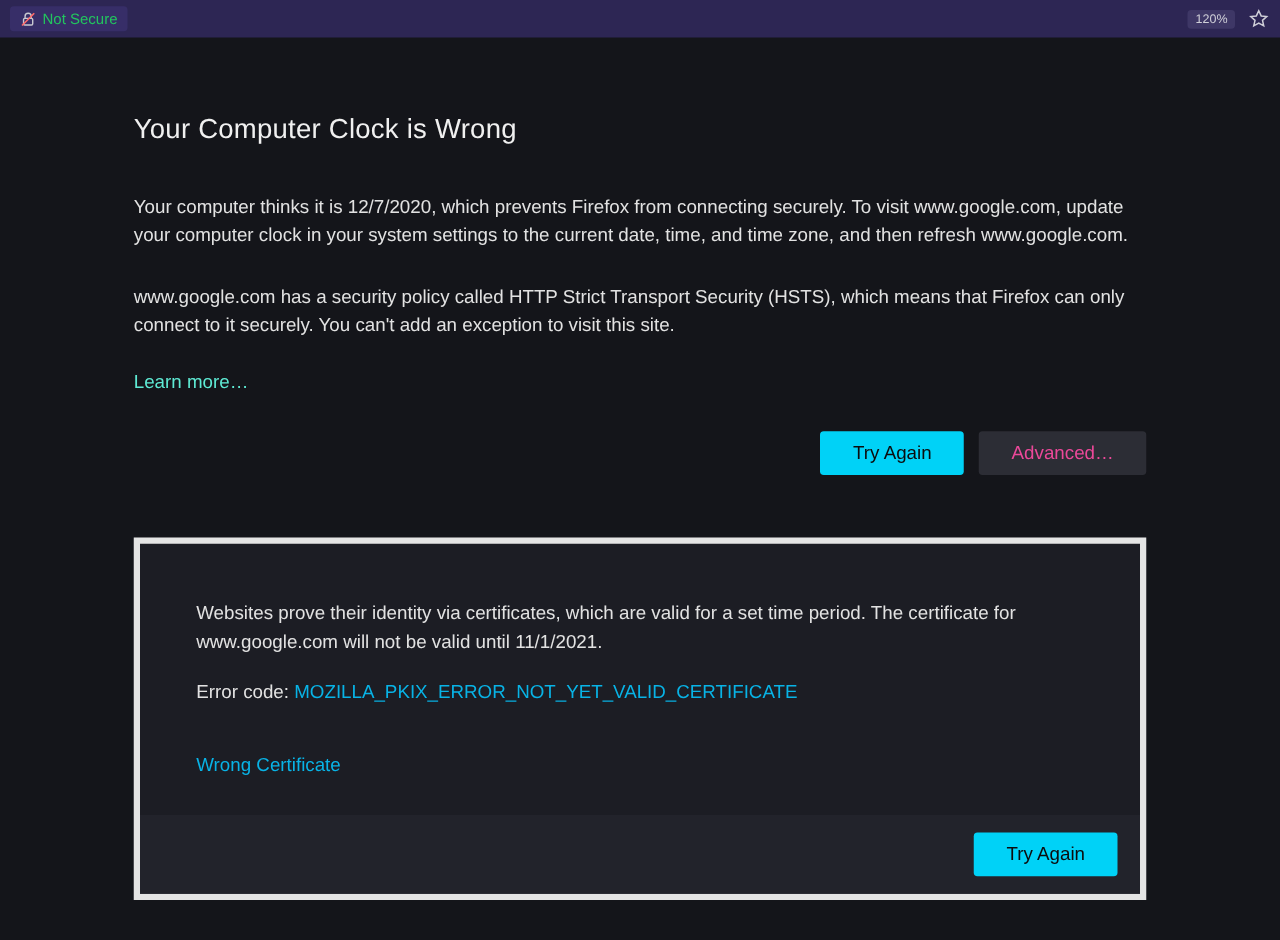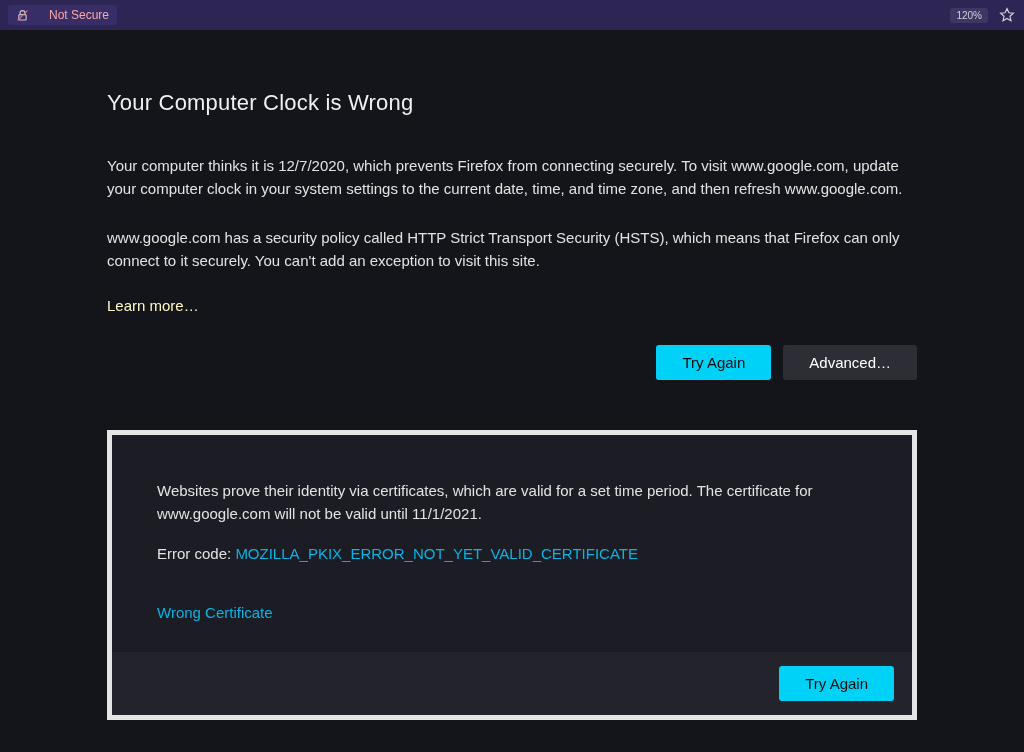--- a/index.html
+++ b/index.html
@@ -26,23 +26,23 @@
     .url-left {
       display: flex;
       align-items: center;
     }
     .not-secure-badge {
       background: #372e68;
       border-radius: 3px;
       padding: 3px 8px;
       display: flex;
       align-items: center;
-      gap: 20px;
+      gap: 5px;
       font-size: 12px;
-      color: #fca5a5;
+      color: #22c55e;
     }
     .lock-strike {
       width: 13px;
       height: 13px;
       position: relative;
     }
     .url-right {
       display: flex;
       align-items: center;
       gap: 10px;
@@ -74,21 +74,21 @@
       margin-bottom: 38px;
       letter-spacing: 0.2px;
     }
     p.body-text {
       font-size: 15px;
       line-height: 1.55;
       color: #e2e2e2;
       margin-bottom: 25px;
     }
     .learn-more {
-      color: #fef9c3;
+      color: #5eead4;
       font-size: 15px;
       text-decoration: none;
       display: inline-block;
     }
     .button-row {
       display: flex;
       justify-content: flex-end;
       gap: 12px;
       margin-top: 30px;
       margin-bottom: 50px;
@@ -101,21 +101,21 @@
       cursor: pointer;
       font-family: inherit;
     }
     .btn-primary {
       background: #00d2f7;
       color: #0c0c0d;
       font-weight: 500;
     }
     .btn-secondary {
       background: #2c2d35;
-      color: #ffffff;
+      color: #ec4899;
       text-align: center;
     }
     .advanced-panel {
       border: 5px solid #e5e5e5;
       background: #1c1d24;
       padding: 0;
     }
     .advanced-content {
       padding: 45px 45px 30px 45px;
     }

